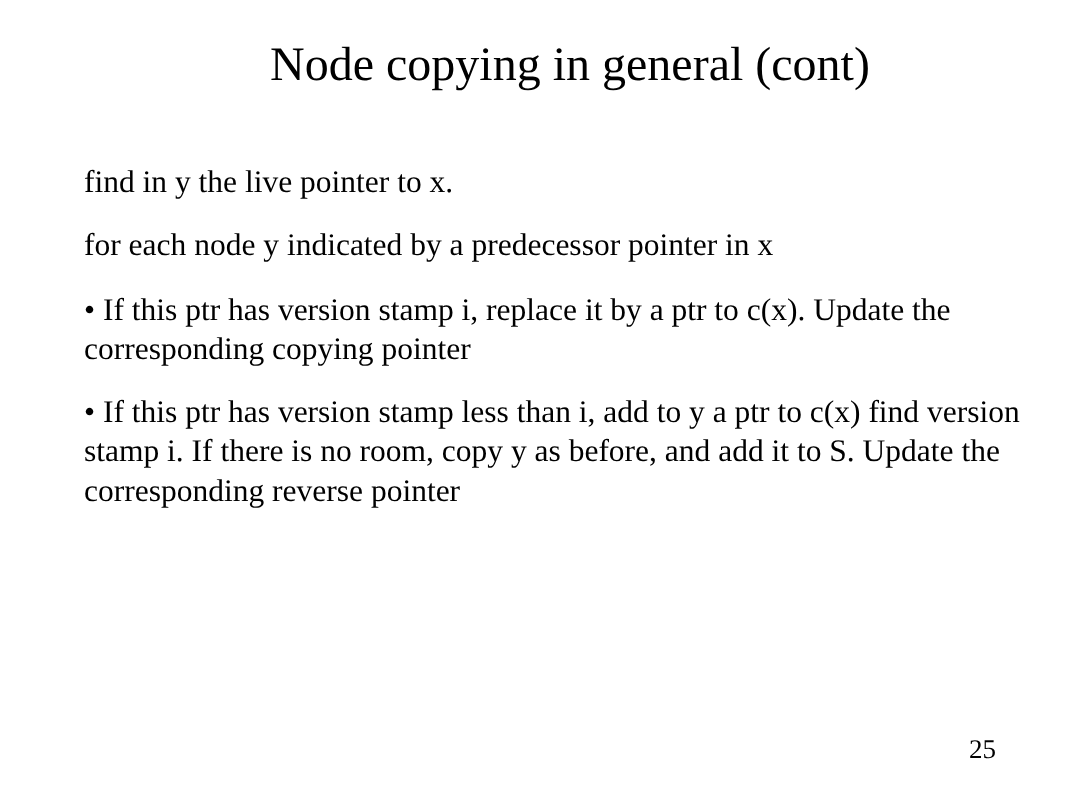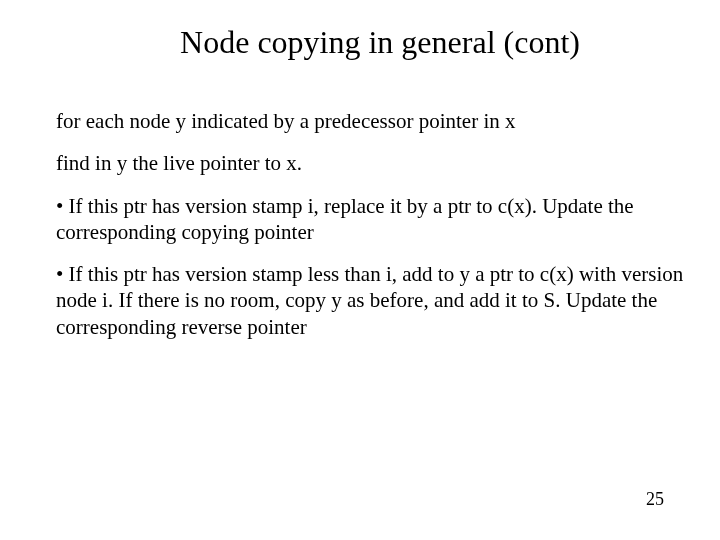--- a/index.html
+++ b/index.html
@@ -45,20 +45,20 @@
     font-size: 18px;
   }
 </style>
 </head>
 <body>
 
 <div class="slide">
   <div class="title">Node copying in general (cont)</div>
 
   <div class="body">
+    <p>find in y the live pointer to x.</p>
     <p>for each node y indicated by a predecessor pointer in x</p>
-    <p>find in y the live pointer to x.</p>
     <p>• If this ptr has version stamp i, replace it by a ptr to c(x). Update the corresponding copying pointer</p>
-    <p>• If this ptr has version stamp less than i, add to y a ptr to c(x) with version node i. If there is no room, copy y as before, and add it to S. Update the corresponding reverse pointer</p>
+    <p>• If this ptr has version stamp less than i, add to y a ptr to c(x) find version stamp i. If there is no room, copy y as before, and add it to S. Update the corresponding reverse pointer</p>
   </div>
 
   <div class="pagenum">25</div>
 </div>
 
 </body></html>

